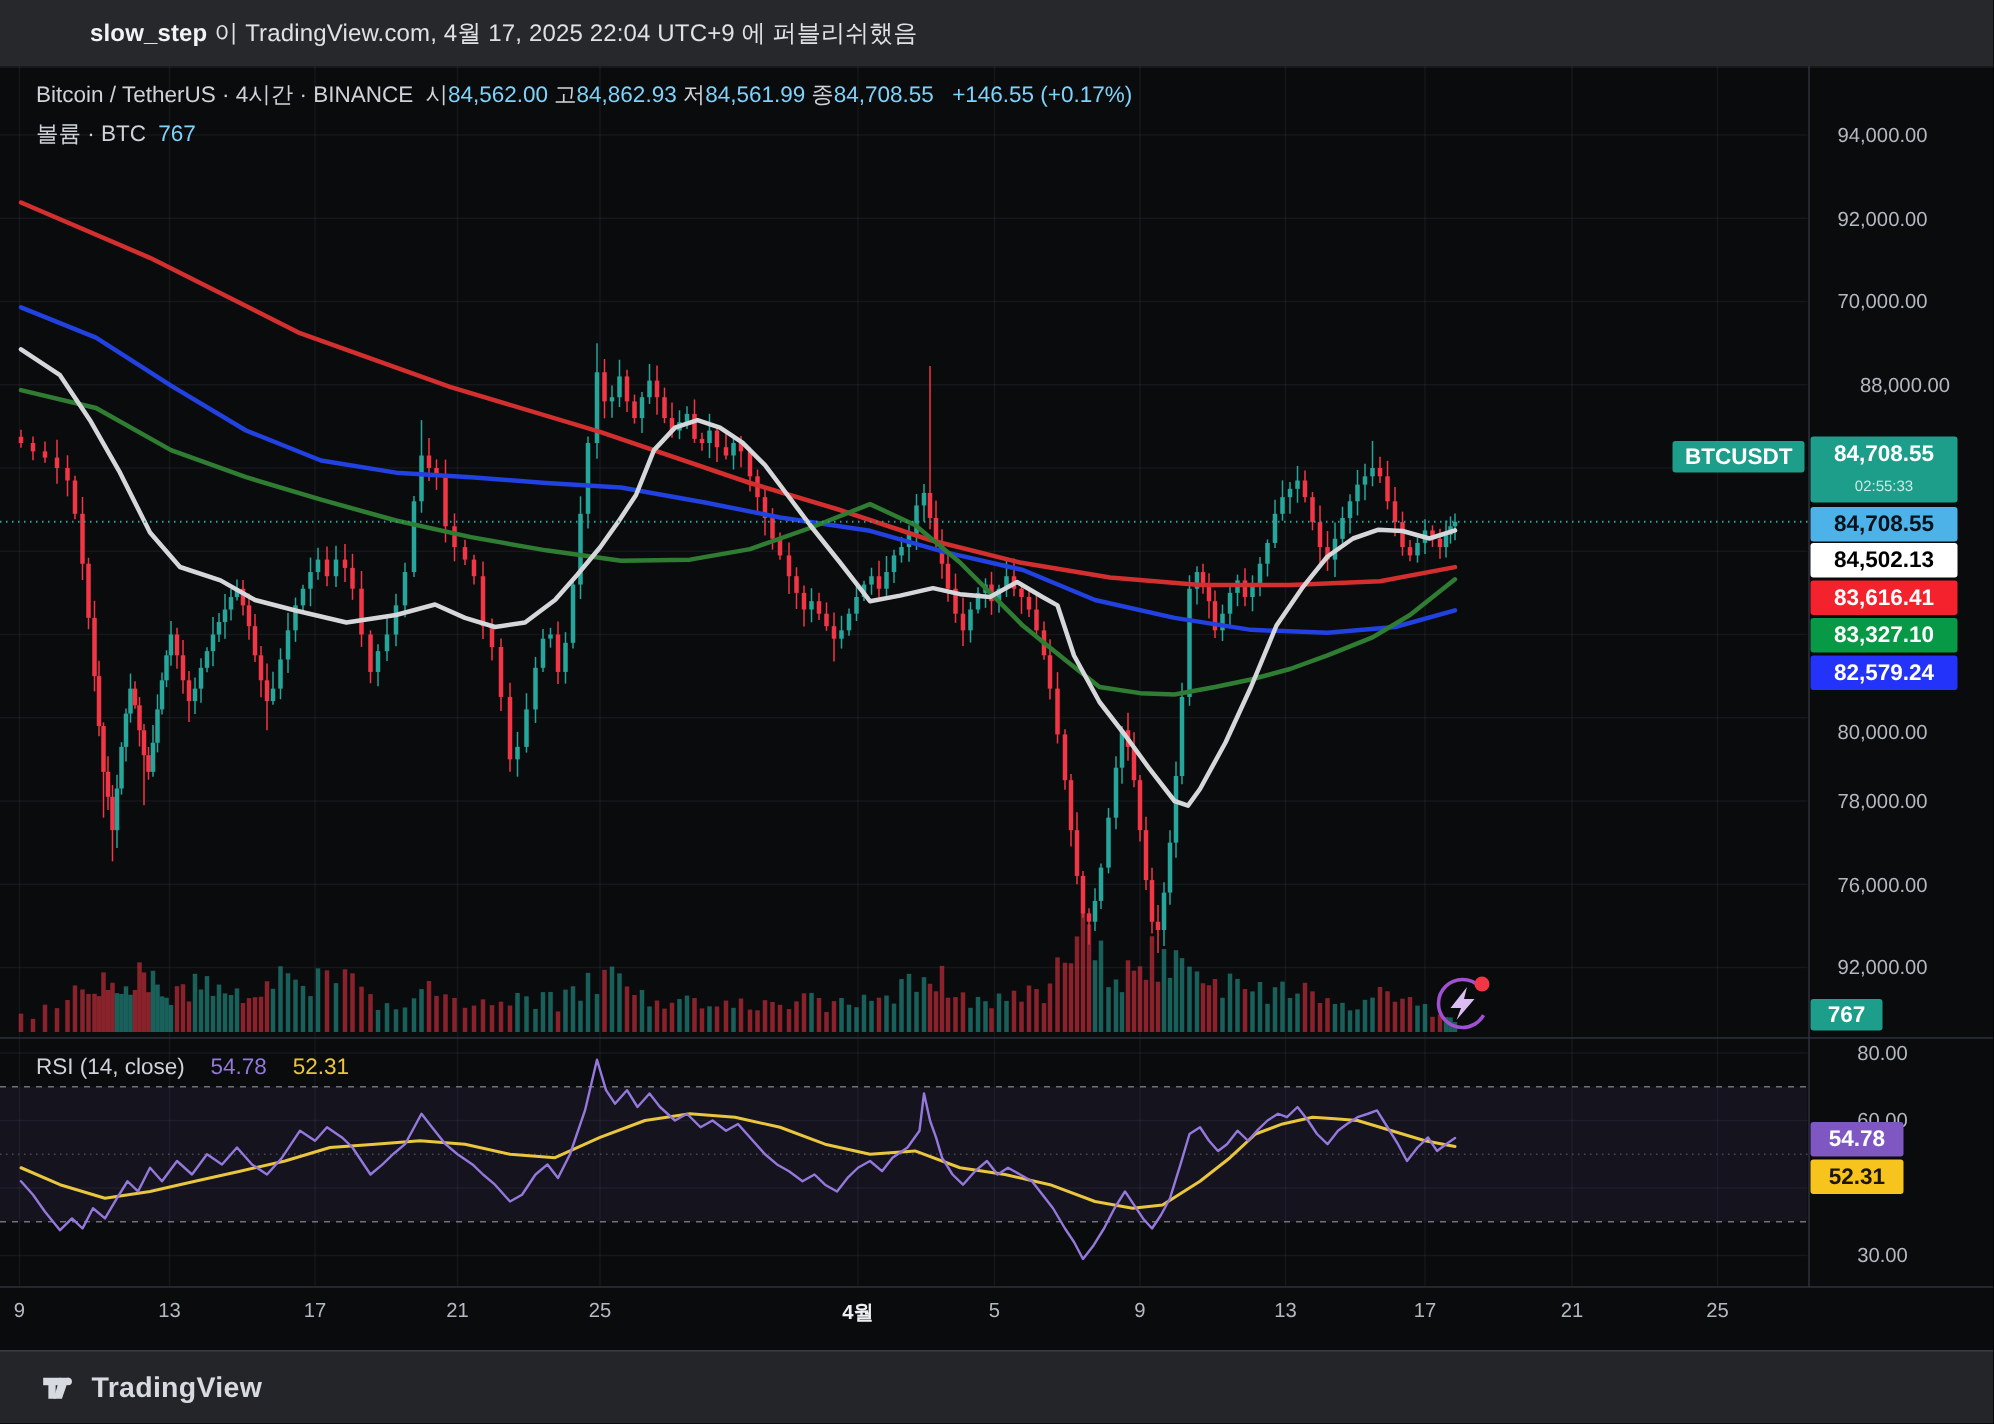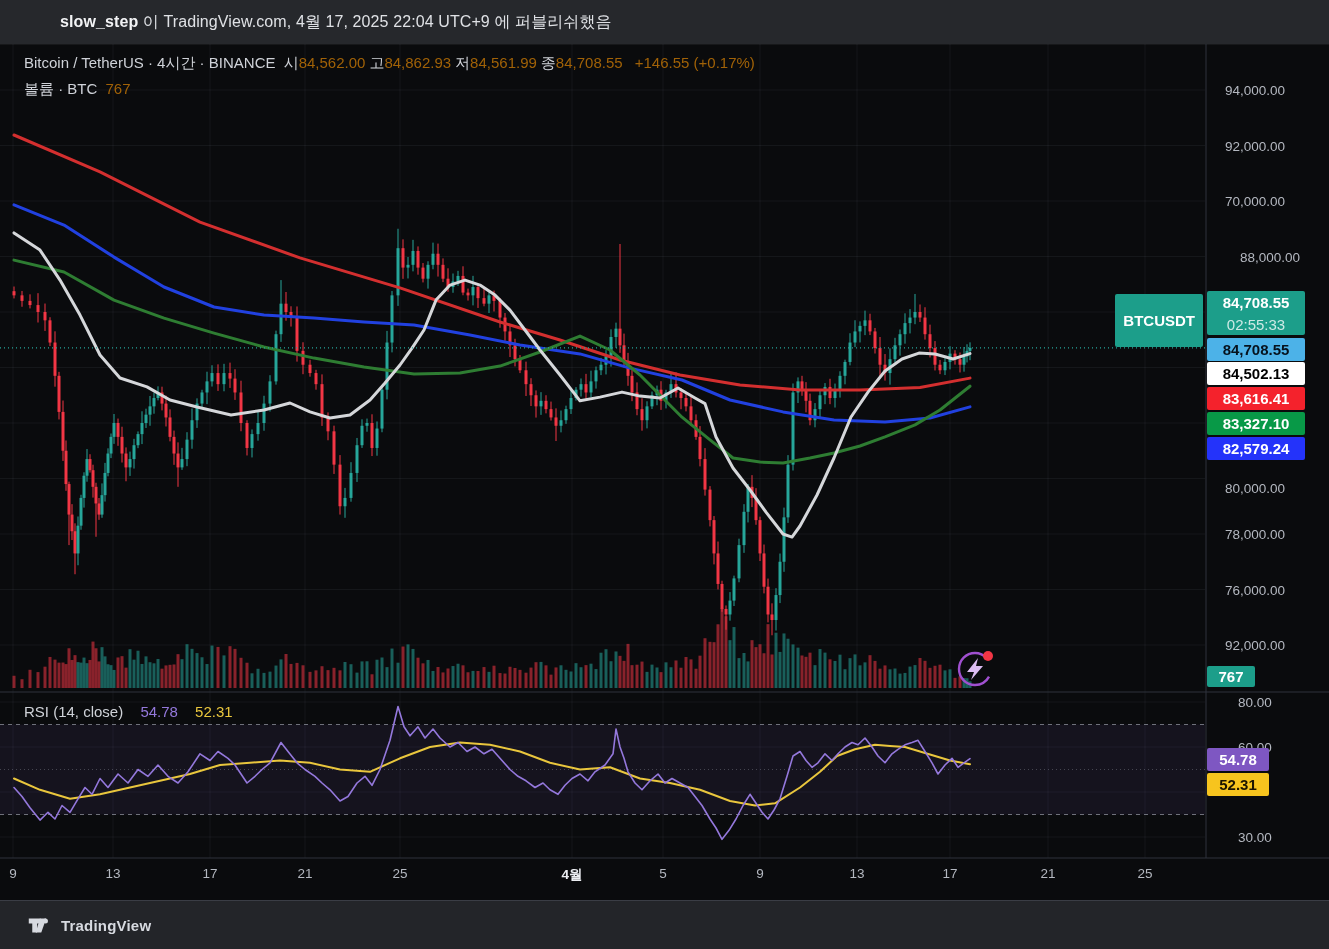--- a/index.html
+++ b/index.html
@@ -8,42 +8,42 @@
   
   #topbar{position:absolute;left:0;top:0;width:1329px;height:44px;background:#26282c;
           border-bottom:1px solid #17181a;display:flex;align-items:center;padding-left:46px;}
   #topbar .txt{margin-left:14px;font-size:16px;color:#dfe1e5;letter-spacing:.1px;}
   #topbar .author{font-weight:bold;color:#f2f3f5;}
   
   #chart-svg{position:absolute;left:0;top:44px;}
   
   .legend{position:absolute;left:24px;color:#d6d8dd;font-size:15px;white-space:nowrap;z-index:5;}
   .legend span{margin-right:4px;}
-  .lg-num{color:#a16207;}
+  .lg-num{color:#7dd3fc;}
   .lg-label{color:#cfd2d8;}
   .ma-val{font-weight:bold;margin-left:9px;}
   
   #price-axis{position:absolute;left:1206px;top:44px;width:123px;height:814px;}
   .tick{position:absolute;left:0;width:98px;text-align:center;font-size:13.5px;color:#b4b8c0;
         transform:translateY(-50%);}
   .pxbox{position:absolute;left:1px;width:98px;border-radius:2px;display:flex;align-items:center;
          justify-content:center;font-size:15px;font-weight:bold;box-sizing:border-box;}
-  #symbol-tag{position:absolute;right:126px;border-radius:2px;padding:18px 8px;font-size:15px;
+  #symbol-tag{position:absolute;right:126px;border-radius:2px;padding:2px 8px;font-size:15px;
          font-weight:bold;color:#fff;z-index:6;}
   #last-box{position:absolute;left:1px;width:98px;border-radius:2px;text-align:center;color:#fff;z-index:6;}
   #last-box .p{font-size:15px;font-weight:bold;line-height:24px;}
-  #last-box .cd{font-size:15px;line-height:20px;color:rgba(255,255,255,.78);}
+  #last-box .cd{font-size:10px;line-height:20px;color:rgba(255,255,255,.78);}
   
   #time-axis{position:absolute;left:0;top:858px;width:1206px;height:42px;}
   .tlabel{position:absolute;top:8px;transform:translateX(-50%);font-size:13.5px;color:#b4b8c0;}
   .tlabel.major{color:#eceef2;font-weight:bold;}
   
   #footer{position:absolute;left:0;top:900px;width:1329px;height:49px;background:#232529;
           border-top:1px solid #3a3d45;display:flex;align-items:center;}
-  #footer .brand{font-size:15px;font-weight:bold;color:#d7dae0;margin-left:10px;letter-spacing:.2px;}
+  #footer .brand{font-size:19px;font-weight:bold;color:#d7dae0;margin-left:10px;letter-spacing:.2px;}
   #tv-logo{margin-left:26px;display:flex;align-items:center;}
   
   #lightning{position:absolute;left:954px;top:646px;width:44px;height:44px;z-index:7;cursor:pointer;}
 </style>
 </head>
 <body>
 <div id="stage">
 
   <div id="topbar">
     <div class="txt"><span class="author">slow_step</span><span> 이 TradingView.com, 4월 17, 2025 22:04 UTC+9 에 퍼블리쉬했음</span></div>

